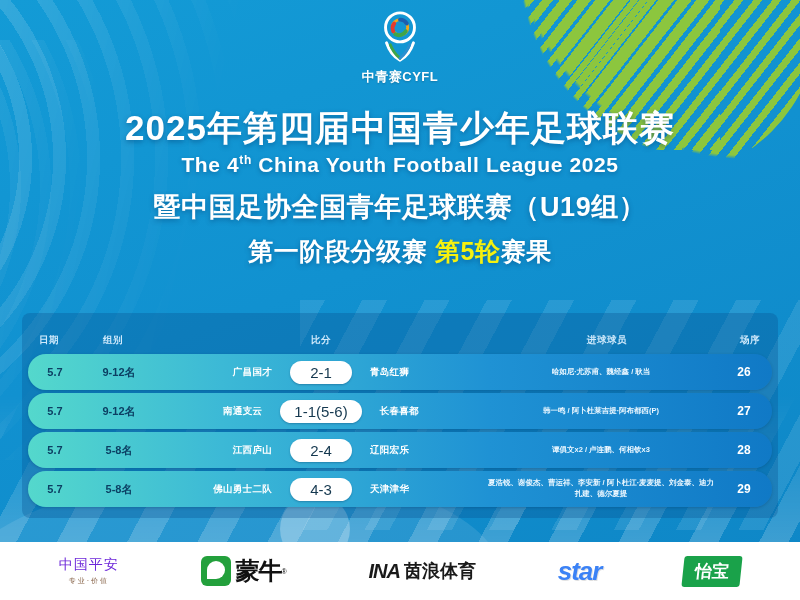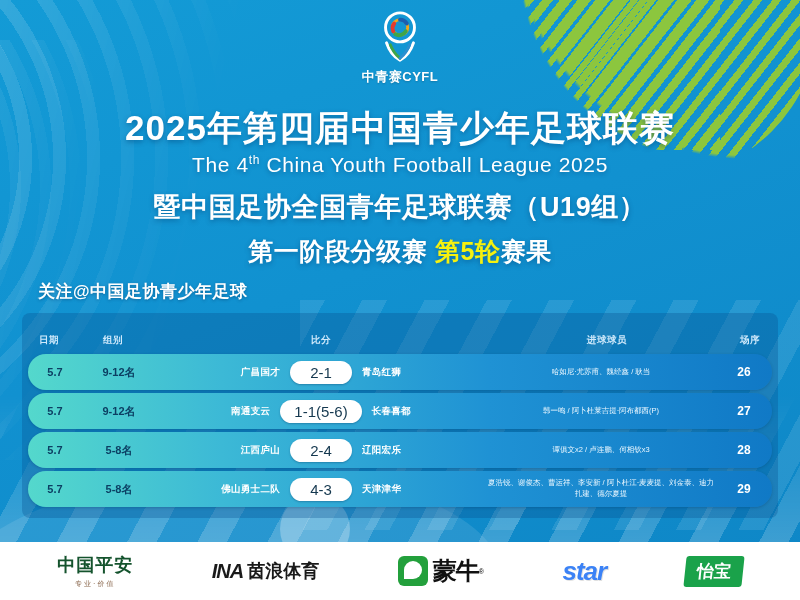--- a/index.html
+++ b/index.html
@@ -103,21 +103,21 @@
     text-align: center;
   }
   .t-main {
     color: #ffffff;
     font-size: 35px; font-weight: bold; letter-spacing: 1px;
     text-shadow: 0 2px 5px rgba(0,60,110,.45);
     line-height: 1.12;
   }
   .t-en {
     margin-top: 6px;
-    color: #ffffff; font-size: 21px; font-weight: normal; letter-spacing: .6px;
+    color: #ffffff; font-size: 21px; font-weight: bold; letter-spacing: .6px;
     text-shadow: 0 2px 4px rgba(0,60,110,.4);
   }
   .t-en sup { font-size: 12px; vertical-align: super; }
   .t-sub1 {
     margin-top: 12px;
     color: #ffffff; font-size: 27px; font-weight: bold; letter-spacing: .6px;
     text-shadow: 0 2px 5px rgba(0,60,110,.45);
   }
   .t-sub2 {
     margin-top: 10px;
@@ -152,24 +152,24 @@
   .c-order  { width: 56px;  text-align: center; flex: none; }
   .row {
     display: flex; align-items: center;
     height: 36px; margin: 3px 6px;
     border-radius: 18px;
     background: linear-gradient(90deg, #54d8cc 0%, #3cb9d6 26%, #1f92d4 62%, #1079c6 100%);
     box-shadow: 0 1px 3px rgba(0,40,80,.25);
   }
   .row .c-date   { color: #0c3f63; font-size: 11px; font-weight: bold; }
   .row .c-group  { color: #0c3f63; font-size: 11px; font-weight: bold; }
-  .row .c-scorer { color: #eaf7ff; font-size: 7.5px; font-weight: normal; line-height: 1.45; }
+  .row .c-scorer { color: #eaf7ff; font-size: 7.5px; font-weight: bold; line-height: 1.45; }
   .row .c-order  { color: #ffffff; font-size: 12px; font-weight: bold; }
   .match {
-    display: flex; align-items: center; justify-content: center; gap: 10px;
+    display: flex; align-items: center; justify-content: center; gap: 18px;
   }
   .team {
     color: #ffffff; font-size: 9.5px; font-weight: bold;
     width: 74px; letter-spacing: .3px;
   }
   .team.home { text-align: right; }
   .team.away { text-align: left; }
   .score-pill {
     background: #ffffff; color: #15384f;
     font-size: 15px; font-weight: normal;
@@ -180,21 +180,21 @@
   }
   
   .footer {
     position: absolute; left: 0; right: 0; bottom: 0;
     height: 58px; background: #ffffff;
     display: flex; align-items: center; justify-content: space-around;
     padding: 0 18px;
   }
   .sp { display: flex; align-items: center; }
   .sp-pingan { flex-direction: column; align-items: center; }
-  .pa-main { color: #14532d; font-size: 18px; font-weight: bold; letter-spacing: 1px; }
+  .pa-main { color: #6d28d9; font-size: 14px; font-weight: normal; letter-spacing: 1px; }
   .pa-sub  { color: #8c6a50; font-size: 7px; letter-spacing: 2px; margin-top: 2px; }
   .ina-mark { color: #1a1a1a; font-size: 20px; font-weight: bold; font-style: italic; letter-spacing: -1px; }
   .ina-text { color: #1a1a1a; font-size: 18px; font-weight: bold; margin-left: 4px; }
   .mn-badge {
     width: 30px; height: 30px; background: #23a03c; border-radius: 6px;
     position: relative; margin-right: 5px;
   }
   .mn-badge::after{
     content:""; position:absolute; left:6px; top:5px; width:18px; height:18px;
     border-radius: 50% 50% 50% 0; background:#ffffff;
@@ -254,21 +254,20 @@
       <span>The 4</span><sup>th</sup>
       <span>China Youth Football League 2025</span>
     </div>
     <div class="t-sub1">暨中国足协全国青年足球联赛（U19组）</div>
     <div class="t-sub2">
       <span>第一阶段分级赛</span>
       <span class="t-hl">第5轮</span><span>赛果</span>
     </div>
   </div>
 
-  <div class="follow">关注@中国足协青少年足球</div>
 
   <div class="table">
 
     <div class="thead">
       <div class="c-date">日期</div>
       <div class="c-group">组别</div>
       <div class="c-score">比分</div>
       <div class="c-scorer">进球球员</div>
       <div class="c-order">场序</div>
     </div>
@@ -330,29 +329,29 @@
     </div>
 
   </div>
 
   <div class="footer">
     <div class="sp sp-pingan">
       <div class="pa-main">中国平安</div>
       <div class="pa-sub">专业·价值</div>
     </div>
     <div class="sp">
-      <span class="ina-mark">INA</span>
-      <span class="ina-text">茵浪体育</span>
-    </div>
-    <div class="sp">
       <span class="mn-badge"></span>
       <span class="mn-text">蒙牛</span>
         <span class="mn-r">®</span>
     </div>
     <div class="sp">
+      <span class="ina-mark">INA</span>
+      <span class="ina-text">茵浪体育</span>
+    </div>
+    <div class="sp">
       <span class="star-text">star</span>
     </div>
     <div class="sp">
       <span class="yibao">怡宝</span>
     </div>
   </div>
 
 
 </div>
 

